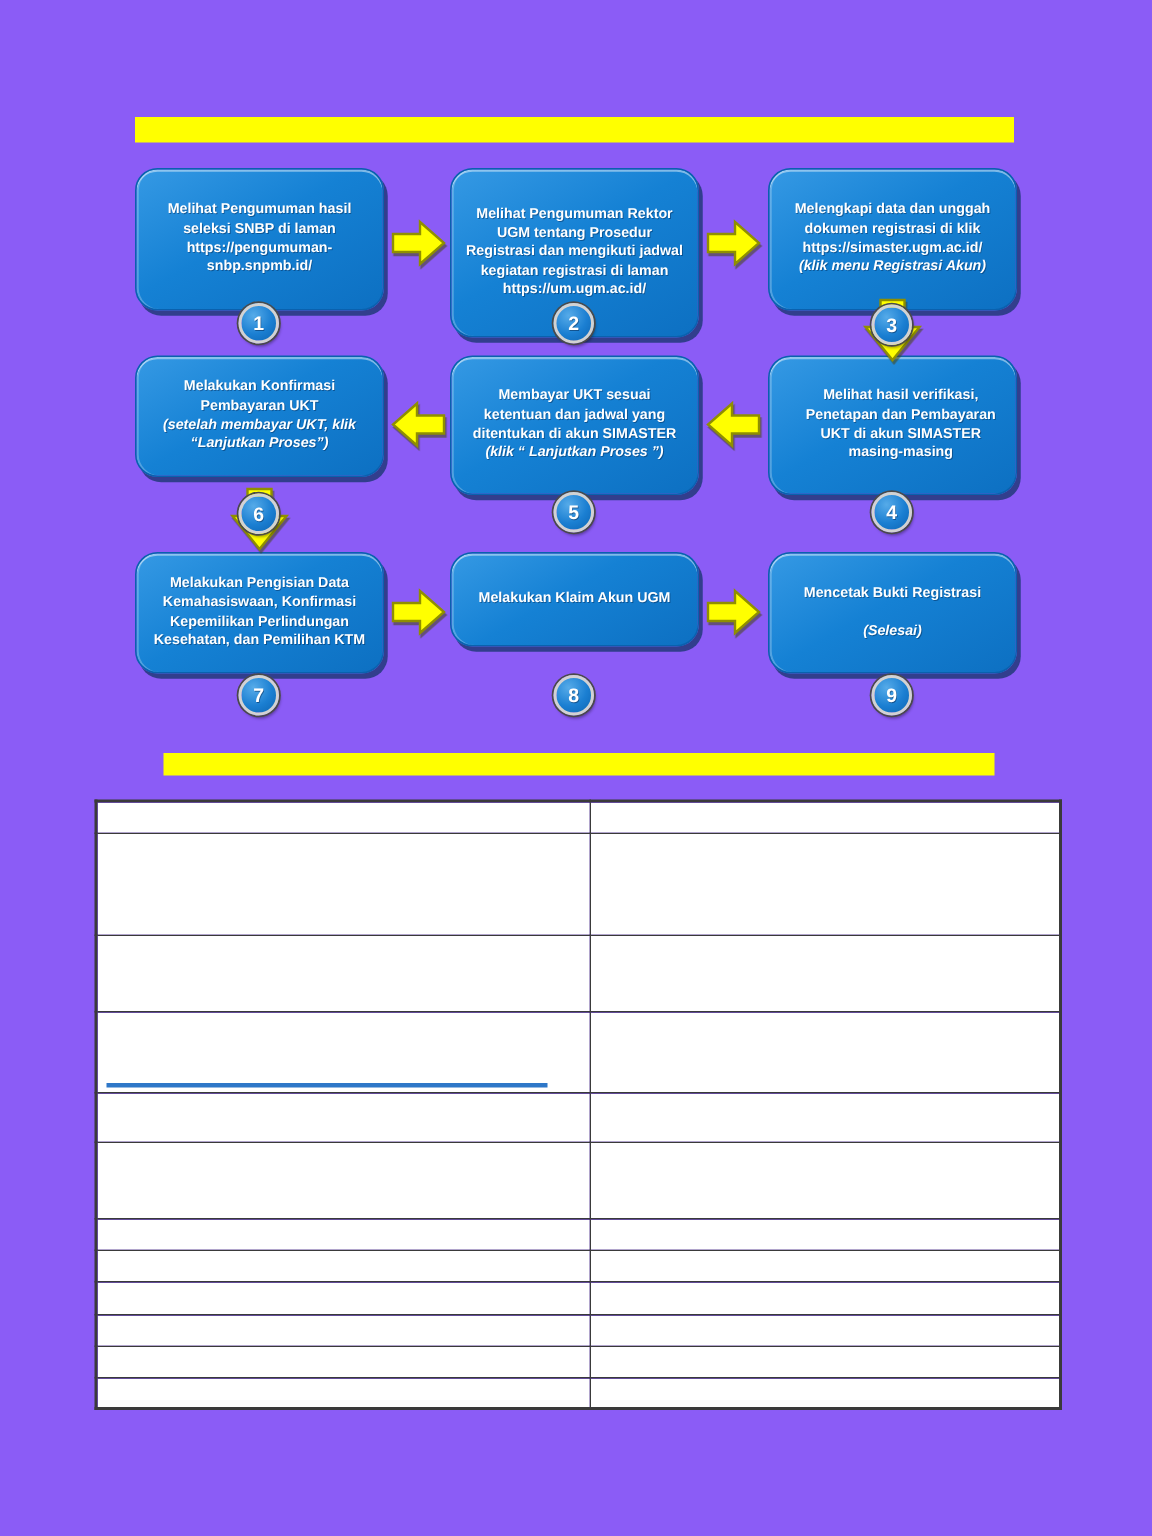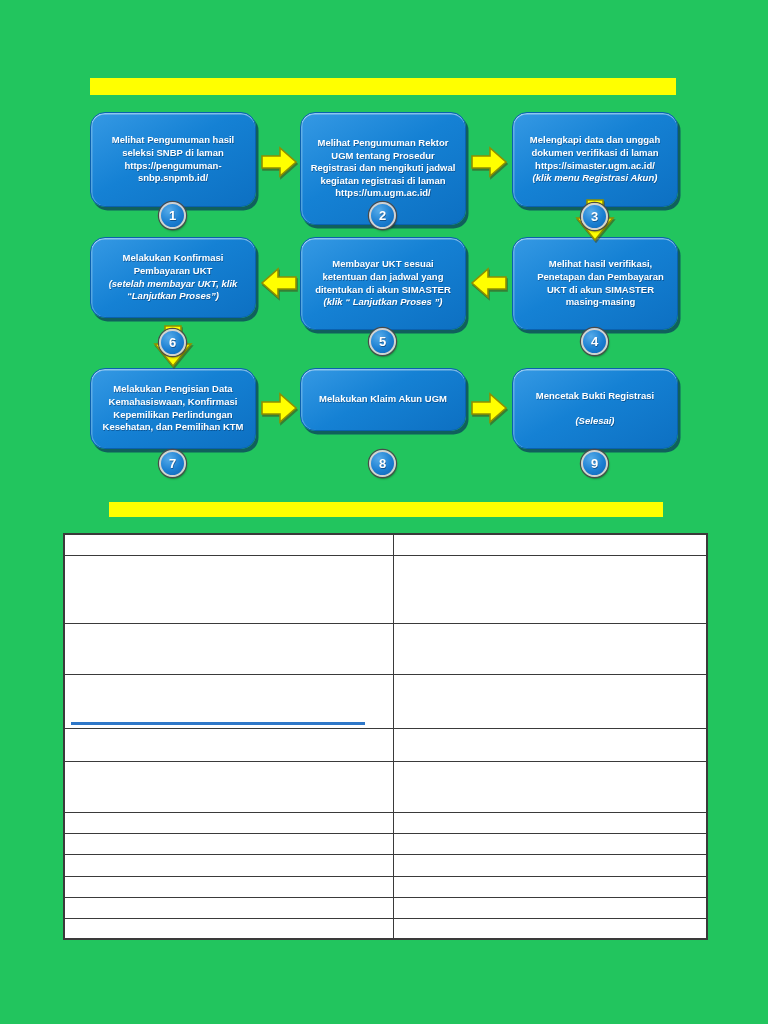--- a/index.html
+++ b/index.html
@@ -1,16 +1,16 @@
 <!DOCTYPE html>
 <html><head>
 <meta charset="utf-8">
 <style>
   html,body{margin:0;padding:0;background:#ffffff;}
-  .page{position:relative;width:768px;height:1024px;background:#22c55e;overflow:hidden;
+  .page{position:relative;width:768px;height:1024px;background:#8b5cf6;overflow:hidden;
         font-family:"Liberation Sans",sans-serif;}
   .hl-bar{position:absolute;}
   .hl-top{left:90px;top:78px;width:586px;height:17px;}
   .hl-bottom{left:109px;top:502px;width:554px;height:15px;}
 
   
   .step-box{position:absolute;width:166px;border-radius:15px;
     background:linear-gradient(150deg,#3599e4 0%,#1581d4 45%,#0d70c2 100%);
     border:1.5px solid #0a61ae;
     box-shadow:2.5px 3.5px 0 rgba(8,48,92,.68), inset 0 1.5px 0 rgba(255,255,255,.45), inset 1.5px 0 0 rgba(255,255,255,.25);
@@ -62,21 +62,21 @@
   <div class="hl-bar hl-bottom" style="background: rgb(255, 255, 0);"></div>
 
   <div class="step-box pos-1">
     <div class="main">Melihat Pengumuman hasil seleksi SNBP di laman https://pengumuman-snbp.snpmb.id/</div>
   </div>
   <div class="step-box pos-2">
     <div class="main">Melihat Pengumuman Rektor UGM tentang Prosedur Registrasi dan mengikuti jadwal kegiatan registrasi di laman https://um.ugm.ac.id/</div>
 
   </div>
   <div class="step-box pos-3">
-    <div class="main">Melengkapi data dan unggah dokumen verifikasi di laman https://simaster.ugm.ac.id/</div>
+    <div class="main">Melengkapi data dan unggah dokumen registrasi di klik https://simaster.ugm.ac.id/</div>
     <div class="note">(klik menu Registrasi Akun)</div>
   </div>
   <div class="step-box pos-4">
     <div class="main">Melihat hasil verifikasi, Penetapan dan Pembayaran UKT di akun SIMASTER masing-masing</div>
 
   </div>
   <div class="step-box pos-5">
     <div class="main">Membayar UKT sesuai ketentuan dan jadwal yang ditentukan di akun SIMASTER</div>
     <div class="note">(klik “ Lanjutkan Proses ”)</div>
   </div>

